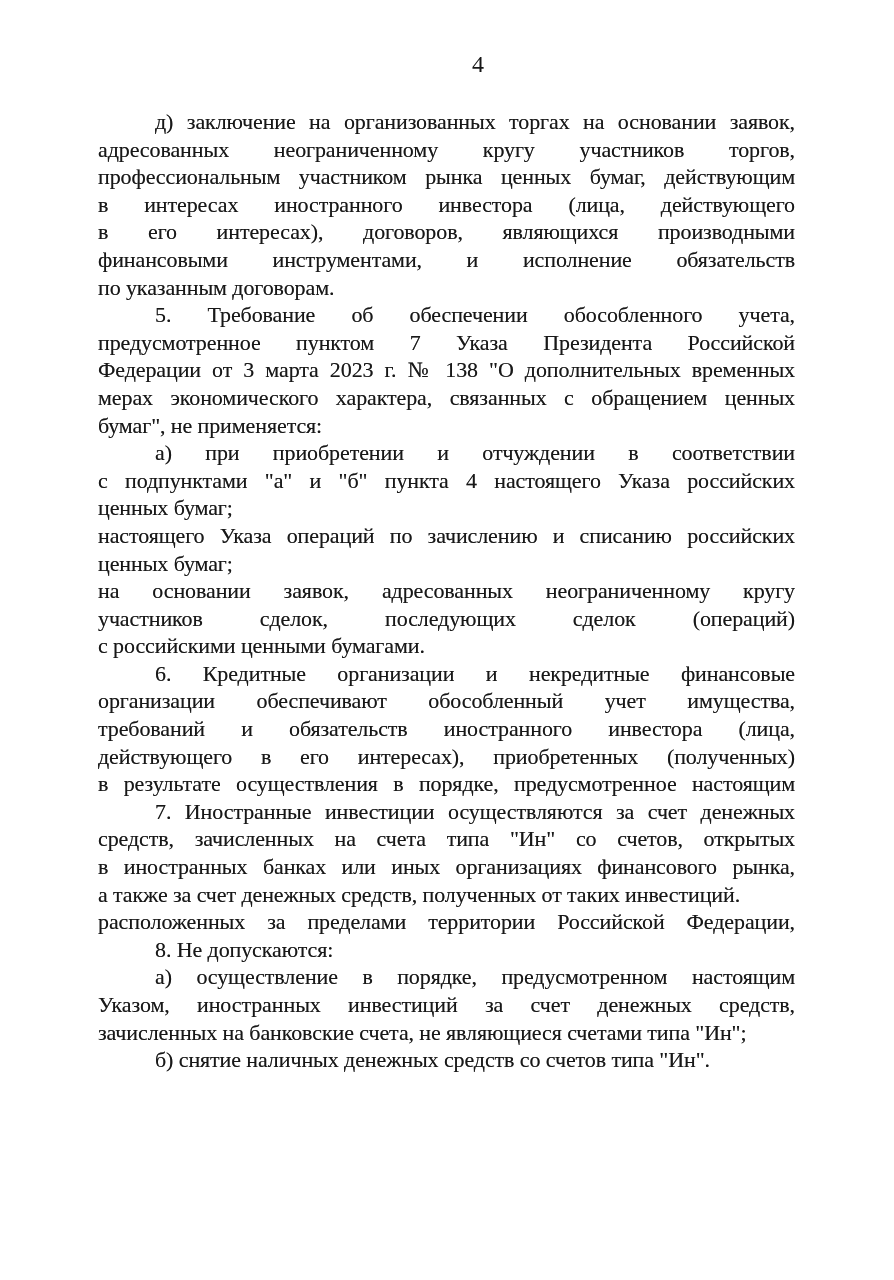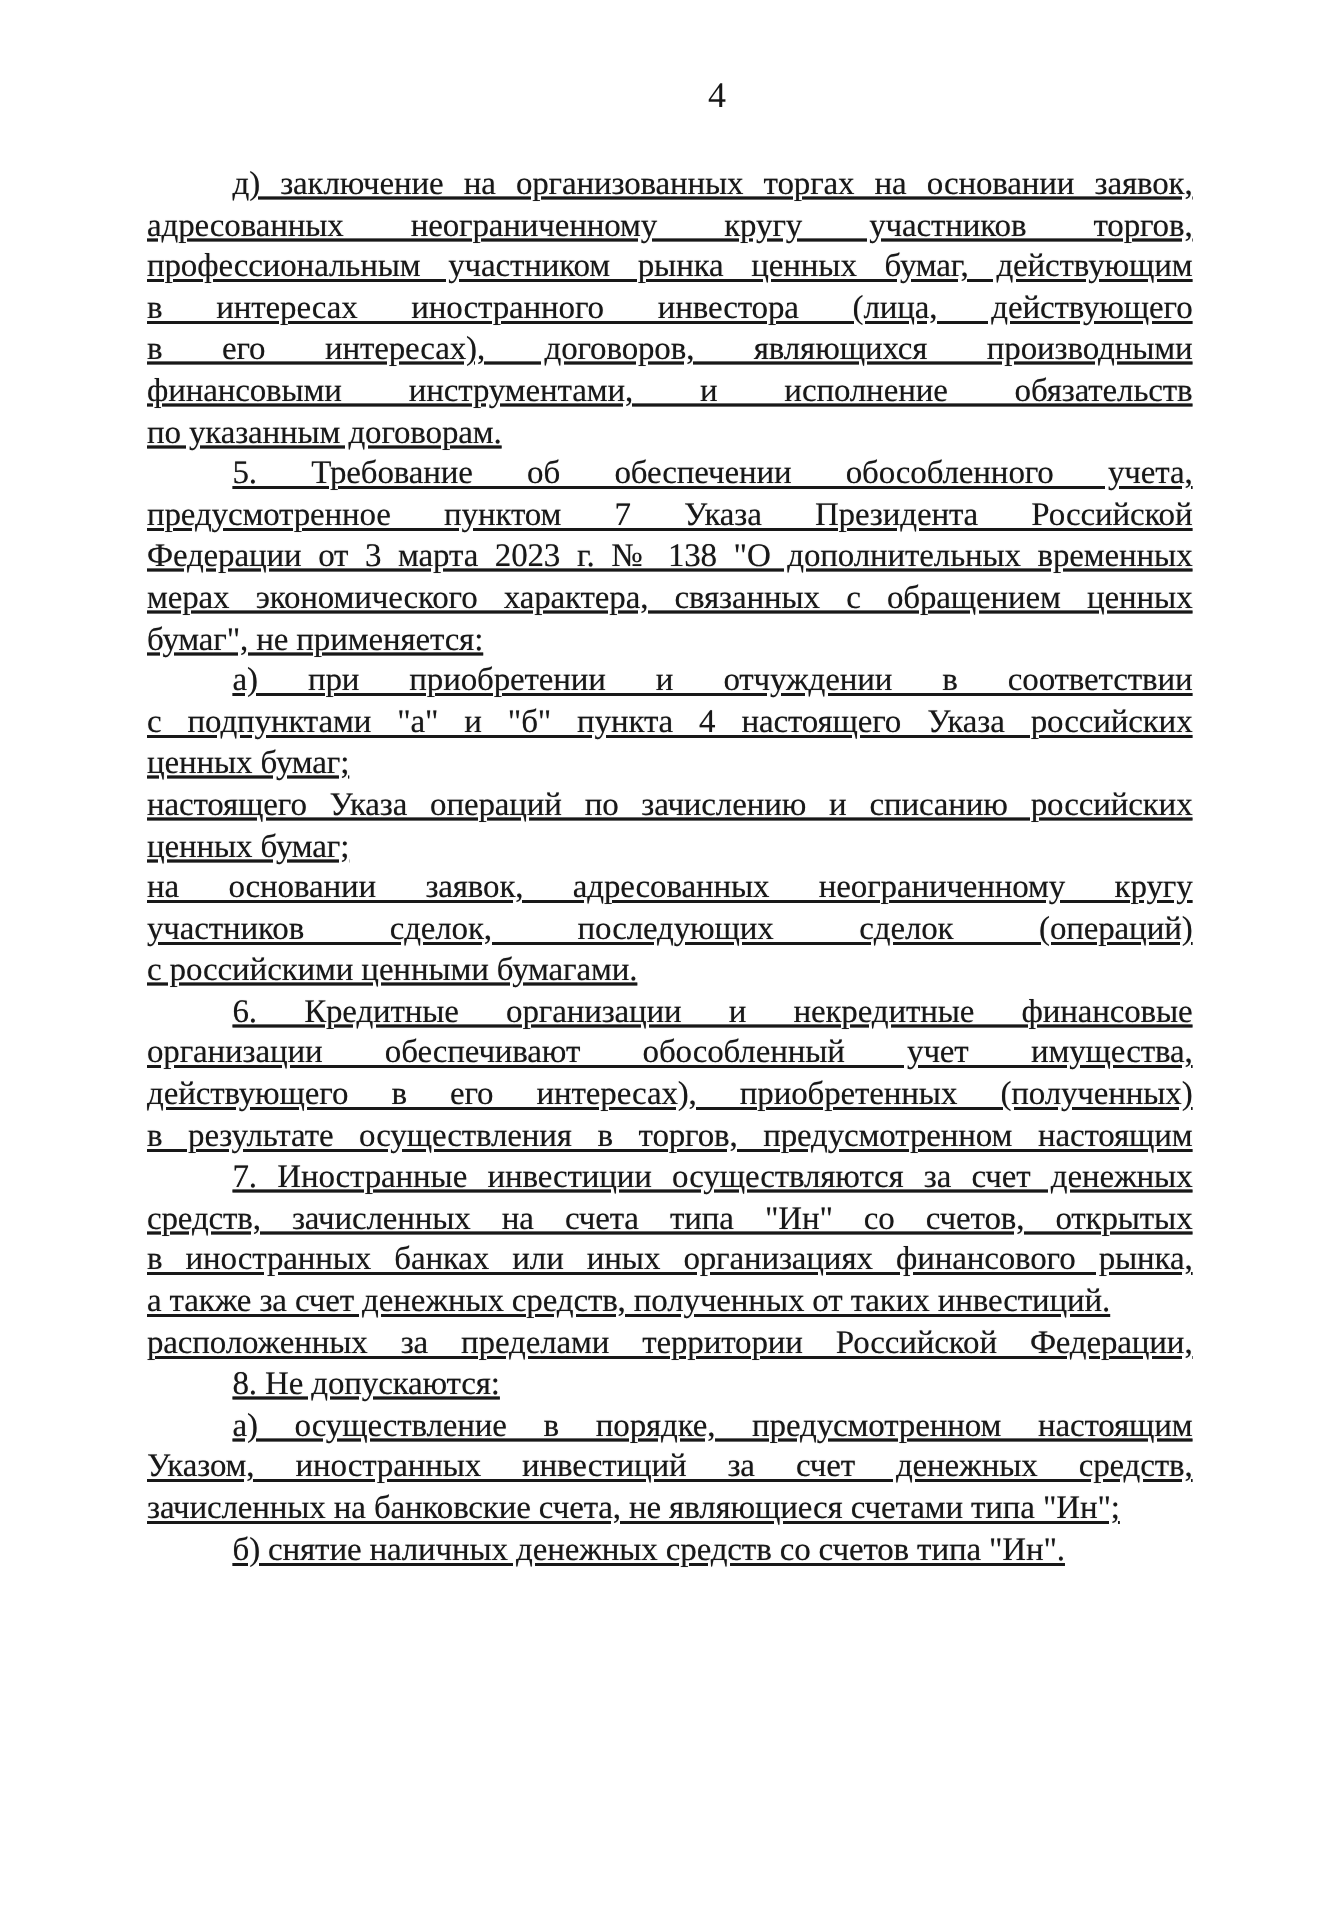--- a/index.html
+++ b/index.html
@@ -30,21 +30,20 @@
   }
   .document-body {
     position: absolute;
     top: 108px;
     left: 98px;
     width: 697px;
   }
   .paragraph {
     margin: 0;
     padding: 0;
-    text-decoration: underline;
   }
   .line {
     font-size: 22px;
     line-height: 27.6px;
     letter-spacing: -0.1px;
     text-align: justify;
     text-align-last: justify;
     white-space: normal;
     text-shadow: 0 0 0.5px rgba(20,20,20,0.55); 
   }
@@ -87,22 +86,23 @@
         <div class="line last">ценных бумаг;</div>
       </div>
       <div class="paragraph">
         <div class="line">на основании заявок, адресованных неограниченному кругу</div>
         <div class="line">участников сделок, последующих сделок (операций)</div>
         <div class="line last">с российскими ценными бумагами.</div>
       </div>
       <div class="paragraph">
         <div class="line first">6. Кредитные организации и некредитные финансовые</div>
         <div class="line">организации обеспечивают обособленный учет имущества,</div>
+        <div class="line">требований и обязательств иностранного инвестора (лица,</div>
         <div class="line">действующего в его интересах), приобретенных (полученных)</div>
-        <div class="line">в результате осуществления в торгов, предусмотренном настоящим</div>
+        <div class="line">в результате осуществления в порядке, предусмотренное настоящим</div>
       </div>
       <div class="paragraph">
         <div class="line first">7. Иностранные инвестиции осуществляются за счет денежных</div>
         <div class="line">средств, зачисленных на счета типа "Ин" со счетов, открытых</div>
         <div class="line">в иностранных банках или иных организациях финансового рынка,</div>
         <div class="line last">а также за счет денежных средств, полученных от таких инвестиций.</div>
         <div class="line">расположенных за пределами территории Российской Федерации,</div>
       </div>
       <div class="paragraph">
         <div class="line first last">8. Не допускаются:</div>

